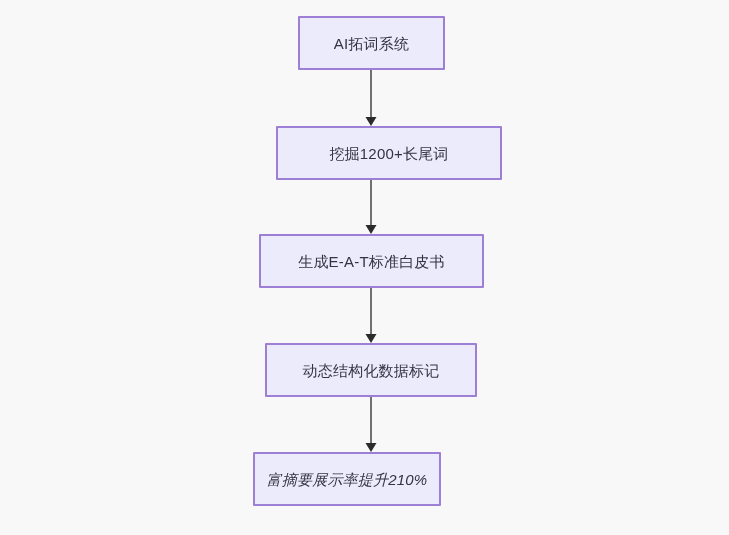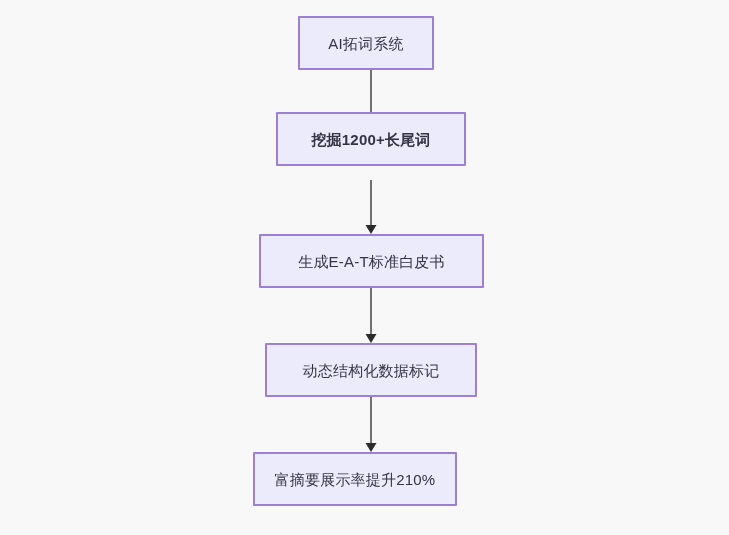--- a/index.html
+++ b/index.html
@@ -67,33 +67,33 @@
     </svg>
   <svg class="connector" width="14" height="55" viewBox="0 0 14 55" style="left: 364px; top: 288px; height: 55px;">
       <line class="conn-line" x1="7" y1="0" x2="7" y2="47" stroke="#707070" stroke-width="2"></line>
       <polygon class="conn-head" points="1.5,46 12.5,46 7,55" fill="#2b2b2b"></polygon>
     </svg>
   <svg class="connector" width="14" height="55" viewBox="0 0 14 55" style="left: 364px; top: 397px; height: 55px;">
       <line class="conn-line" x1="7" y1="0" x2="7" y2="47" stroke="#707070" stroke-width="2"></line>
       <polygon class="conn-head" points="1.5,46 12.5,46 7,55" fill="#2b2b2b"></polygon>
     </svg>
 
-  <div class="node" style="left: 298px; top: 16px; width: 136px;">
+  <div class="node" style="left: 298px; top: 16px; width: 147px;">
     <span class="node-label">AI拓词系统</span>
   </div>
 
-  <div class="node" style="left: 276px; top: 112px; width: 190px; font-weight: bold;">
+  <div class="node" style="left: 276px; top: 126px; width: 226px;">
     <span class="node-label">挖掘1200+长尾词</span>
   </div>
 
   <div class="node" style="left: 265px; top: 343px; width: 212px;">
     <span class="node-label">动态结构化数据标记</span>
   </div>
 
   <div class="node" style="left: 259px; top: 234px; width: 225px;">
     <span class="node-label">生成E-A-T标准白皮书</span>
   </div>
 
-  <div class="node" style="left: 253px; top: 452px; width: 204px;">
+  <div class="node" style="left: 253px; top: 452px; width: 188px; font-style: italic;">
     <span class="node-label">富摘要展示率提升210%</span>
   </div>
 
 </div>
 
 </body></html>

